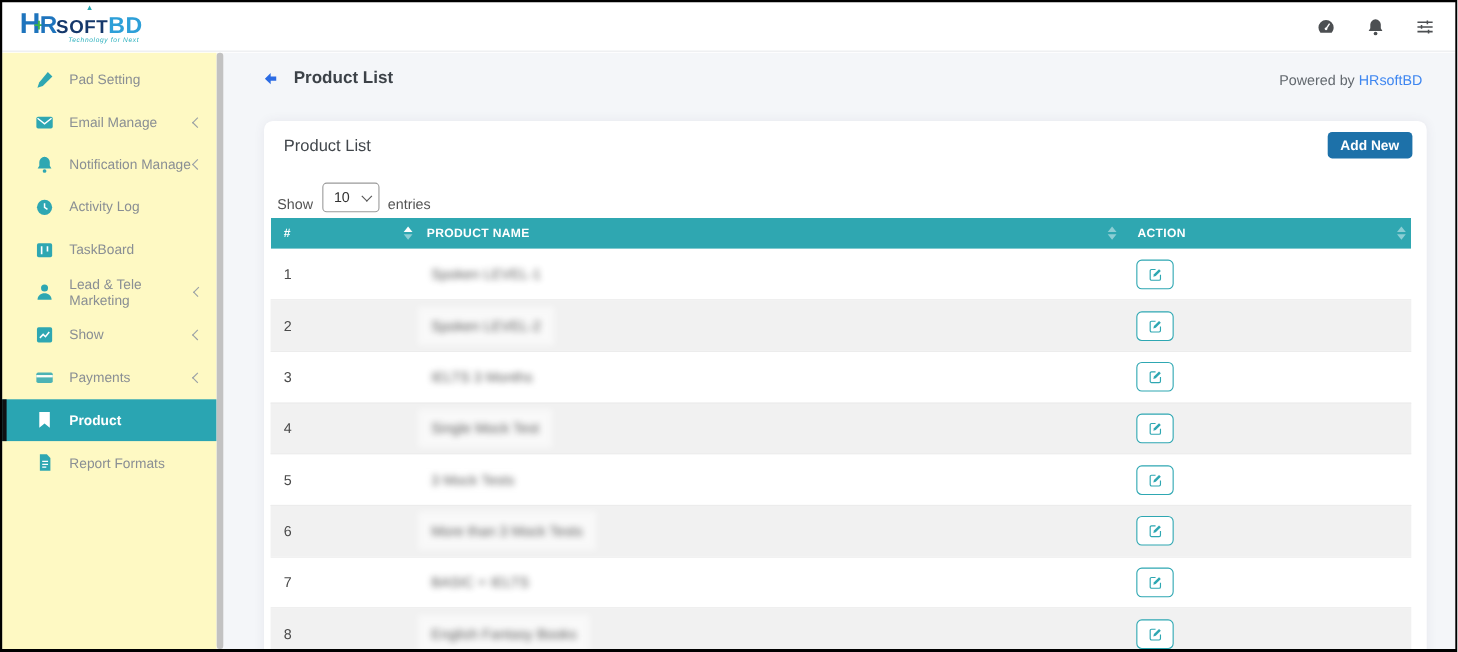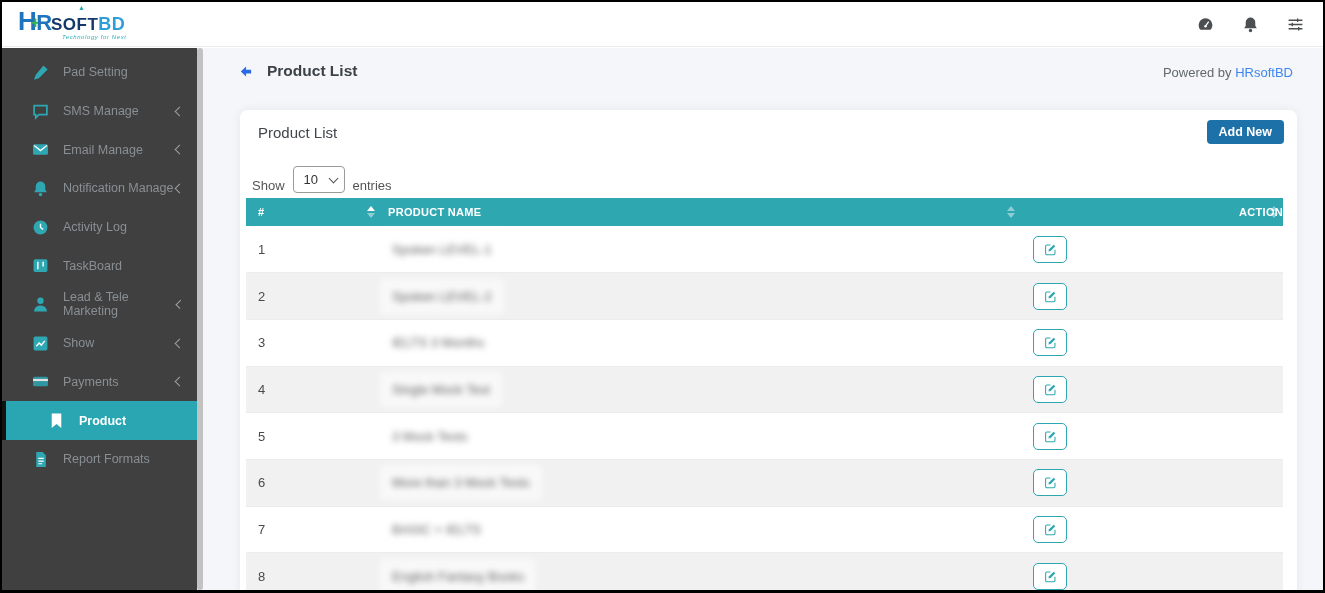--- a/index.html
+++ b/index.html
@@ -9,36 +9,36 @@
   
   .frame { position:absolute; inset:0; border:2px solid #000; border-bottom-width:3px; pointer-events:none; z-index:60; }
 
   
   .navbar { position:absolute; top:2px; left:2px; right:2px; height:45px; background:#fff; border-bottom:1px solid #e8eaed; z-index:5; }
   .logo { position:absolute; left:16px; top:4px; width:150px; height:38px; cursor:pointer; }
   .lg-h   { font-size:26px; font-weight:bold; color:#1e74bd; }
   .lg-plus{ font-size:16px; font-weight:bold; color:#3eb549; margin-left:-6px; margin-right:-4px; vertical-align:2px; }
   .lg-r   { font-size:22px; font-weight:bold; color:#1e74bd; margin-right:-1px; }
   .lg-soft{ font-size:17px; font-weight:bold; color:#15386b; letter-spacing:.5px;margin-top:44px; }
-  .lg-bd  { font-size:18px; font-weight:bold; color:#2d9fd8; letter-spacing:.5px; }
+  .lg-bd  { font-size:21px; font-weight:bold; color:#2d9fd8; letter-spacing:.5px; }
   .lg-arrow{ position:absolute; left:60px; top:-2px; font-size:7px; color:#2aa8b4; }
   .lg-tagline{ position:absolute; left:44px; top:28px; font-size:6px; font-style:italic; color:#2bb0bd; letter-spacing:.6px; white-space:nowrap; }
   .nav-icons { position:absolute; right:18px; top:0; height:45px; display:flex; align-items:center; gap:27px; }
   .nav-icon-btn { background:none; border:none; color:#4c4f52; cursor:pointer; width:18px; height:18px; padding:0; }
   .nav-icon-btn svg { width:17px; height:17px; display:block; }
 
   
-  .sidebar { position:absolute; top:48px; left:2px; width:195px; bottom:3px; background:#404040; z-index:4; }
+  .sidebar { position:absolute; top:48px; left:2px; width:195px; bottom:3px; background:#fef9c3; z-index:4; }
   .side-list { padding-top:5px; }
   .side-item { display:flex; align-items:center; height:38.7px; padding:0 14px 0 30px; cursor:pointer; color:#8a8f94; }
   .side-item .s-icon { width:17px; height:17px; color:#2ea7b2; flex:0 0 17px; margin-right:14px; }
   .side-item .s-icon svg { width:100%; height:100%; display:block; }
   .side-item .s-label { font-size:12.5px; color:#8a8f94; }
   .side-item .s-chevron { margin-left:auto; width:7px; height:7px; border-left:1.6px solid #9aa0a5; border-bottom:1.6px solid #9aa0a5; transform:rotate(45deg); }
-  .side-item.active { background:#2aa5b2; border-left:4px solid #101214; padding-left:42px; }
+  .side-item.active { background:#2aa5b2; border-left:4px solid #101214; padding-left:26px; }
   .side-item.active .s-icon { color:#fff; }
   .side-item.active .s-label { color:#fff; font-weight:bold; }
 
   .side-scrollbar { position:absolute; top:48px; left:197px; width:6px; bottom:3px; background:#f4f4f4; z-index:6; }
   .side-scrollbar .thumb { position:absolute; top:0; left:0; width:100%; height:100%; background:#c2c2c2; border-radius:3px; }
 
   
   .main { position:absolute; top:48px; left:203px; right:2px; bottom:3px; background:#f4f6f9; overflow:hidden; }
 
   .crumb { position:absolute; top:14px; left:35px; display:flex; align-items:center; gap:14px; }
@@ -61,21 +61,21 @@
   .search-group { position:absolute; right:0; top:0; display:flex; align-items:center; gap:9px; }
   .search-input { width:168px; height:27px; border:1px solid #bdbdbd; border-radius:4px; background:#fff; padding:0 8px; font-size:13px; font-family:inherit; }
 
   
   .tbl-wrap { position:absolute; top:88px; left:6px; right:14px; }
   table { width:100%; border-collapse:collapse; table-layout:fixed; }
   col.col-num { width:134px; } col.col-action { width:263px; }
   thead th { background:#2fa7b1; color:#fff; font-size:11px; font-weight:bold; letter-spacing:.3px; text-align:left; height:28px; position:relative; cursor:pointer; }
   thead th:nth-child(1){ padding-left:12px; }
   thead th:nth-child(2){ padding-left:8px; }
-  thead th:nth-child(3){ padding-left:14px;text-align:right; }
+  thead th:nth-child(3){ padding-left:14px; }
   .sorts { position:absolute; right:5px; top:50%; transform:translateY(-50%); display:flex; flex-direction:column; gap:2px; }
   .arr { width:0; height:0; border-left:4px solid transparent; border-right:4px solid transparent; }
   .arr.up   { border-bottom:5px solid rgba(255,255,255,.45); }
   .arr.down { border-top:5px solid rgba(255,255,255,.45); }
   .arr.up.on   { border-bottom-color:#fff; }
   tbody tr { height:46.7px; border-bottom:1px solid #ececec; background:#fff; }
   tbody tr:nth-child(even) { background:#f1f1f1; }
   tbody td { font-size:13px; color:#4a4a4a; vertical-align:middle; }
   tbody td:nth-child(1){ padding-left:12px; }
   tbody td:nth-child(3){ padding-left:13px; }
@@ -119,29 +119,20 @@
       <div class="side-item">
         <span class="s-icon">
           <svg viewBox="0 0 16 16" fill="currentColor">
             <path d="M10.8 1.3l3.9 3.9-8.2 8.2-4.6 1.5 1.5-4.6z"></path>
           </svg>
         </span>
         <span class="s-label">Pad Setting</span>
       </div>
       <div class="side-item">
         <span class="s-icon">
-          <svg viewBox="0 0 16 16" fill="none" stroke="currentColor" stroke-width="1.6">
-            <path d="M2 2.5h12v8.5H6.5L3.5 14v-3H2z"></path>
-          </svg>
-        </span>
-        <span class="s-label">SMS Manage</span>
-        <span class="s-chevron"></span>
-      </div>
-      <div class="side-item">
-        <span class="s-icon">
           <svg viewBox="0 0 16 16" fill="currentColor">
             <rect x="1" y="3" width="14" height="10" rx="1.5"></rect>
             <path d="M2 4.2l6 4.8 6-4.8" stroke="#fff" stroke-width="1.2" fill="none"></path>
           </svg>
         </span>
         <span class="s-label">Email Manage</span>
         <span class="s-chevron"></span>
       </div>
       <div class="side-item">
         <span class="s-icon">

